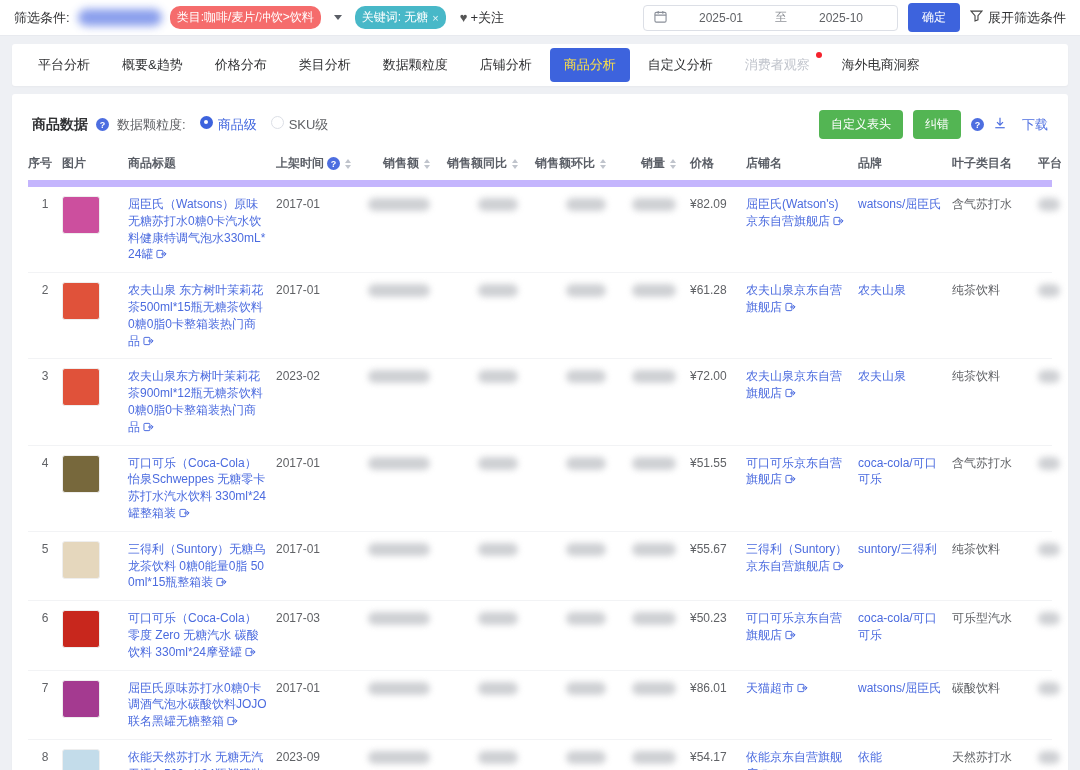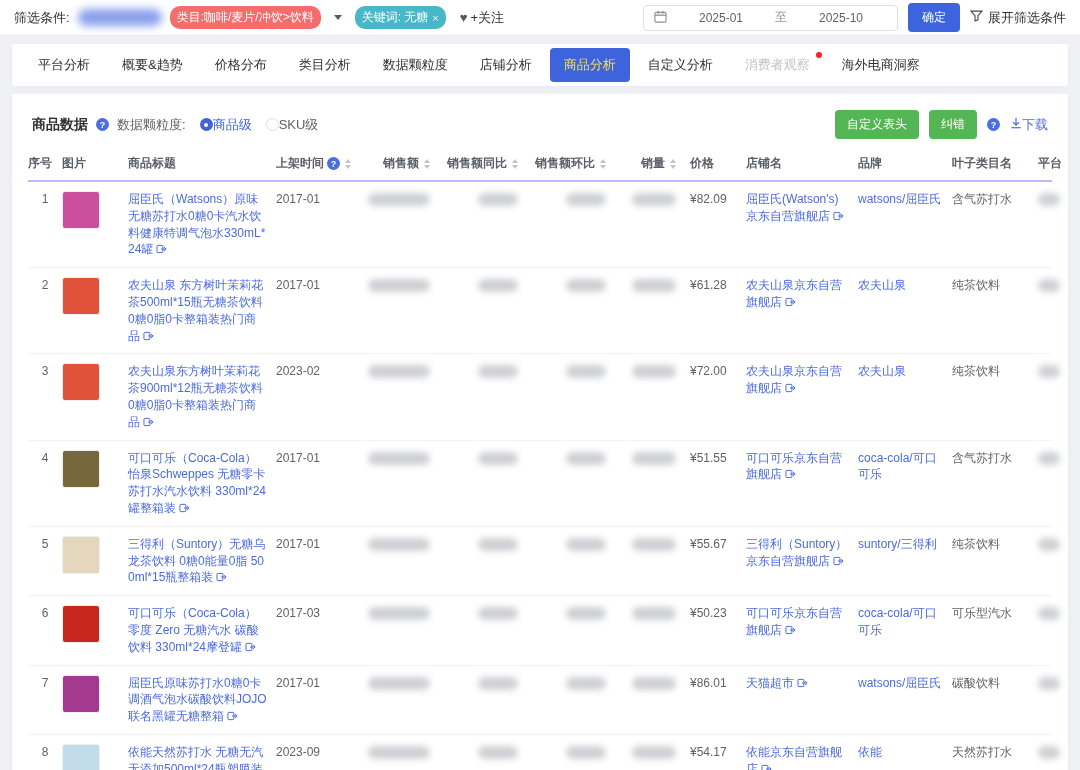--- a/index.html
+++ b/index.html
@@ -29,34 +29,34 @@
   .tab.active{background:#3d63dd;color:#fde047}
   .tab.disabled{color:#c0c4cc}
   .red-dot{position:absolute;top:4px;right:2px;width:6px;height:6px;border-radius:50%;background:#f5222d}
   
   .card{margin:8px 12px 0;background:#fff;border-radius:3px;padding:12px 16px 8px;min-height:672px;box-shadow:0 1px 2px rgba(0,0,0,.03)}
   .section-head{display:flex;align-items:center;gap:8px;padding:4px 4px 10px}
   .sec-title{font-size:14px;font-weight:bold;color:#303133}
   .qicon{display:inline-flex;align-items:center;justify-content:center;width:13px;height:13px;border-radius:50%;background:#4d6ee0;color:#fff;font-size:9px;font-weight:bold;cursor:pointer}
   .qicon::before{content:"?"}
   .gran-lbl{font-size:13px;color:#606266}
-  .radio{display:inline-flex;align-items:center;margin-left:6px;cursor:pointer;font-size:13px}
+  .radio{display:inline-flex;gap:5px;margin-left:6px;cursor:pointer;font-size:13px}
   .rdot{width:13px;height:13px;border-radius:50%}
   .rdot.on{background:#3d63dd;position:relative}
   .rdot.on::after{content:"";position:absolute;left:4.5px;top:4.5px;width:4px;height:4px;border-radius:50%;background:#fff}
   .rdot.off{border:1px solid #dcdfe6;background:#fff}
   .radio.sel span.rtext{color:#3d63dd}
   .radio span.rtext{color:#606266}
   .head-right{margin-left:auto;display:flex;align-items:center;gap:10px}
   .btn-green{background:#53b553;color:#fff;border:none;border-radius:4px;font-size:12px;padding:6px 12px;cursor:pointer}
-  .dl-link{display:inline-flex;align-items:center;gap:0;color:#4d6ee0;font-size:13px;cursor:pointer}
+  .dl-link{display:inline-flex;align-items:center;gap:16px;color:#4d6ee0;font-size:13px;cursor:pointer}
   
   .tbl{width:100%;font-size:12px}
   .thead,.tr{display:flex;align-items:flex-start}
-  .thead{border-bottom:2px solid #c4b5fd;padding:6px 0 8px;align-items:center}
+  .thead{border-bottom:7px solid #c4b5fd;padding:6px 0 8px;align-items:center}
   .th{font-weight:bold;color:#5a5e66;display:flex;align-items:center;gap:3px}
   .tr{border-bottom:1px solid #f2f3f5;padding:9px 0 8px;min-height:52px}
   .td{color:#606266;line-height:1.4;word-break:break-all}
   .c1{width:34px;text-align:center;flex:none}
   .c2{width:66px;flex:none;display:flex;justify-content:flex-start}
   .c3{width:148px;flex:none;padding-right:8px}
   .c4{width:80px;flex:none}
   .c5{width:88px;flex:none}
   .c6{width:88px;flex:none}
   .c7{width:88px;flex:none}

